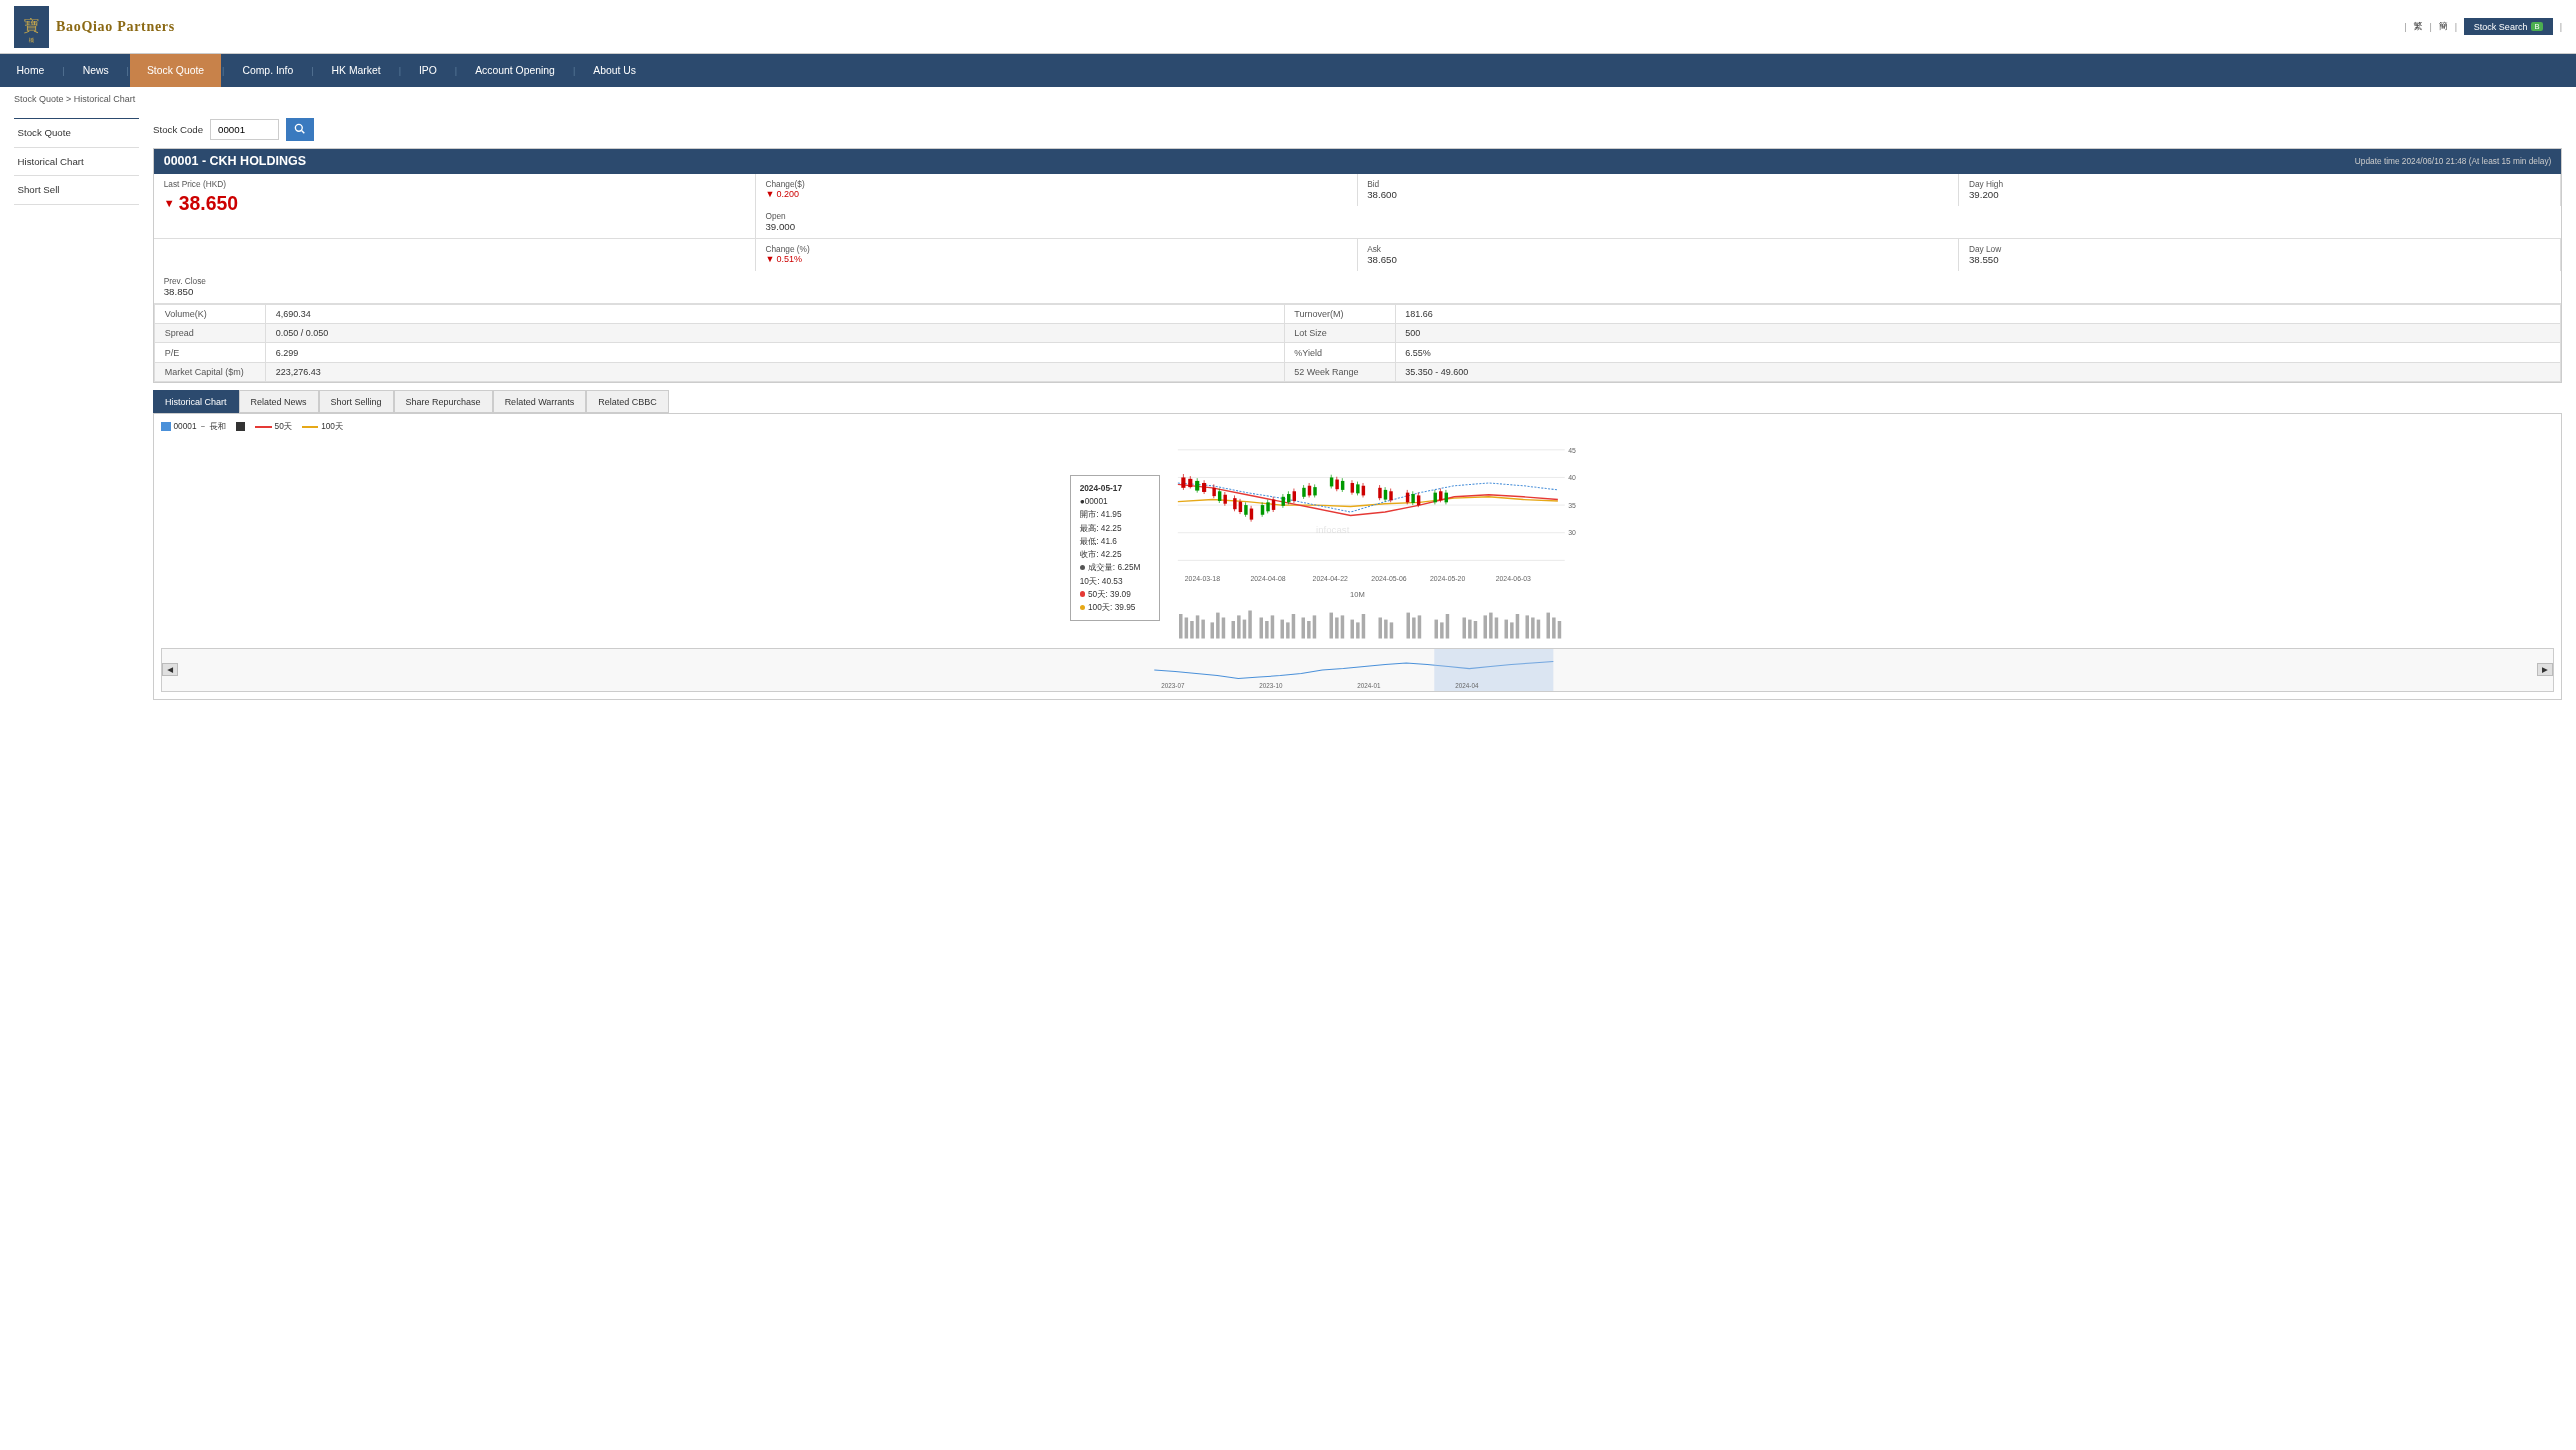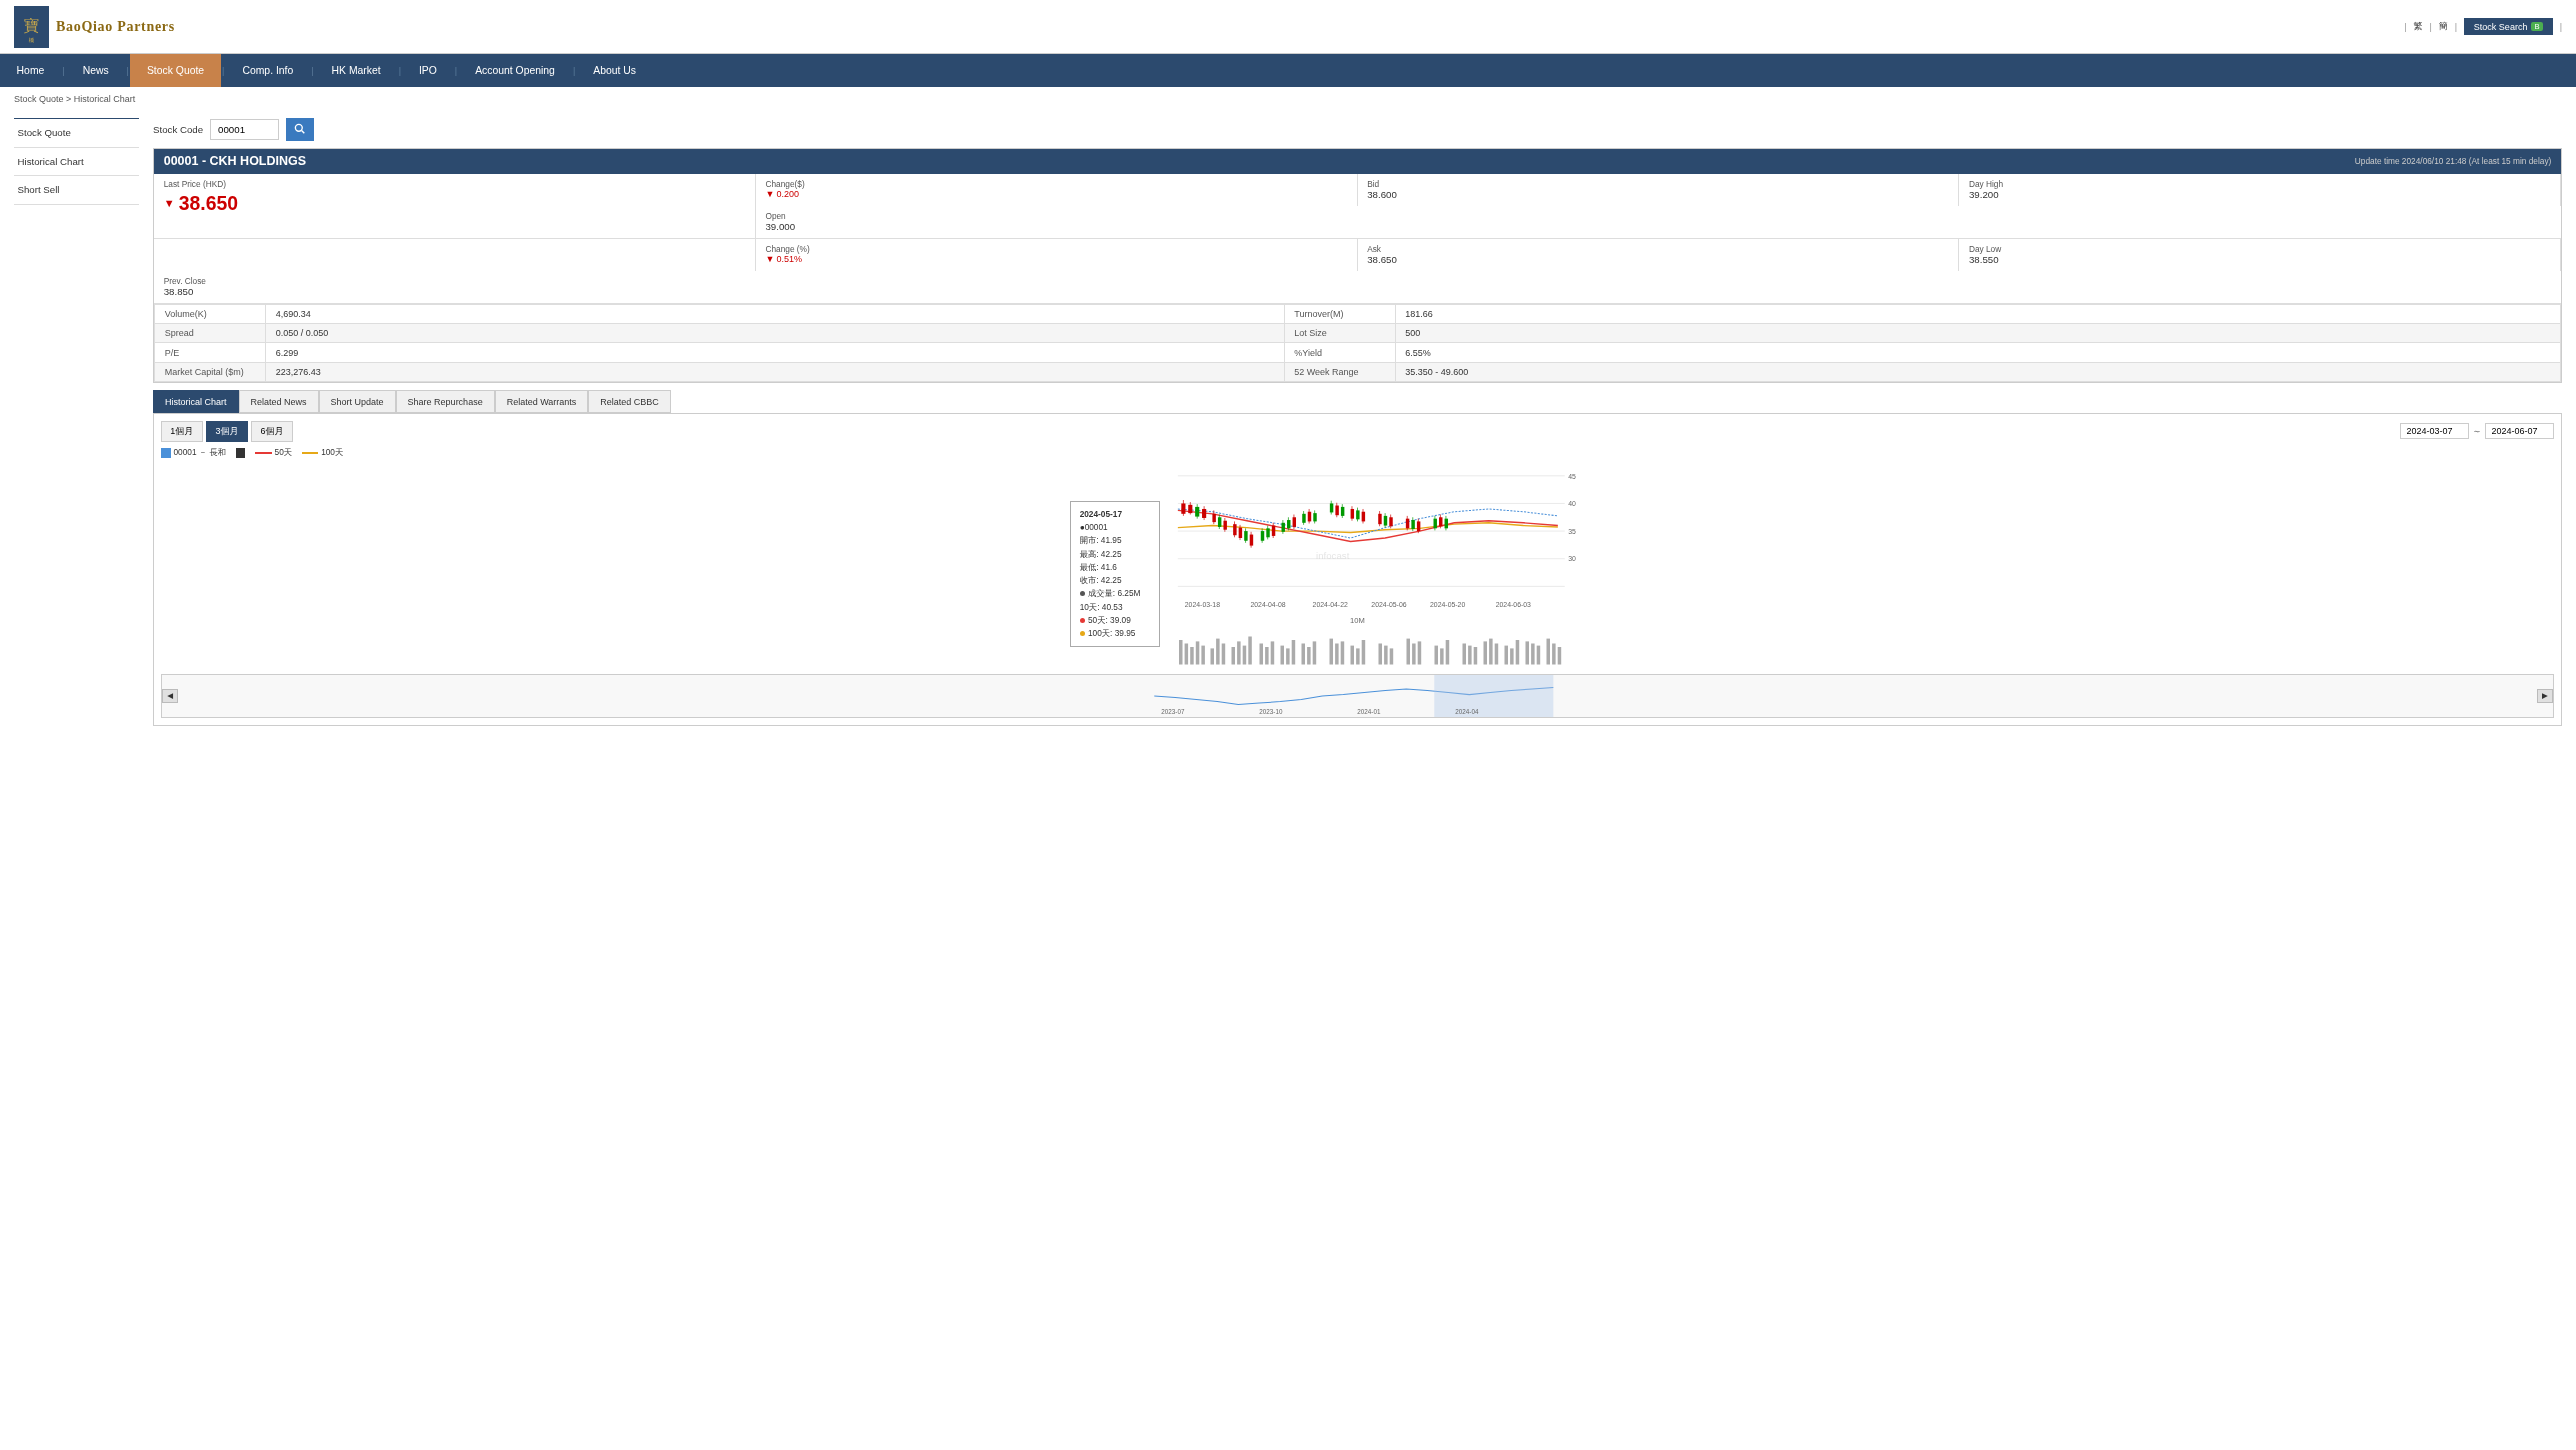--- a/index.html
+++ b/index.html
@@ -477,38 +477,28 @@
           <td class="stats-label">52 Week Range</td>
           <td>35.350 - 49.600</td>
         </tr>
       </tbody>
         </table>
     </div>
 
     <div class="chart-tabs">
       <button class="chart-tab active">Historical Chart</button>
       <button class="chart-tab">Related News</button>
-      <button class="chart-tab">Short Update</button>
+      <button class="chart-tab">Short Selling</button>
       <button class="chart-tab">Share Repurchase</button>
       <button class="chart-tab">Related Warrants</button>
       <button class="chart-tab">Related CBBC</button>
     </div>
 
     <div class="chart-area">
 
-      <div class="period-row">
-        <button class="period-btn">1個月</button>
-        <button class="period-btn active">3個月</button>
-        <button class="period-btn">6個月</button>
-        <div class="date-range">
-          <input class="date-input" value="2024-03-07" style="">
-          <span>～</span>
-          <input class="date-input" value="2024-06-07" style="">
-        </div>
-      </div>
 
       <div class="legend-row">
         <div class="legend-item">
           <span class="legend-box" style="background:#4a90d9;"></span>
           <span>00001 － 長和</span>
         </div>
         <div class="legend-item">
           <span class="legend-box" style="background:#333;"></span>
         </div>
         <div class="legend-item">

